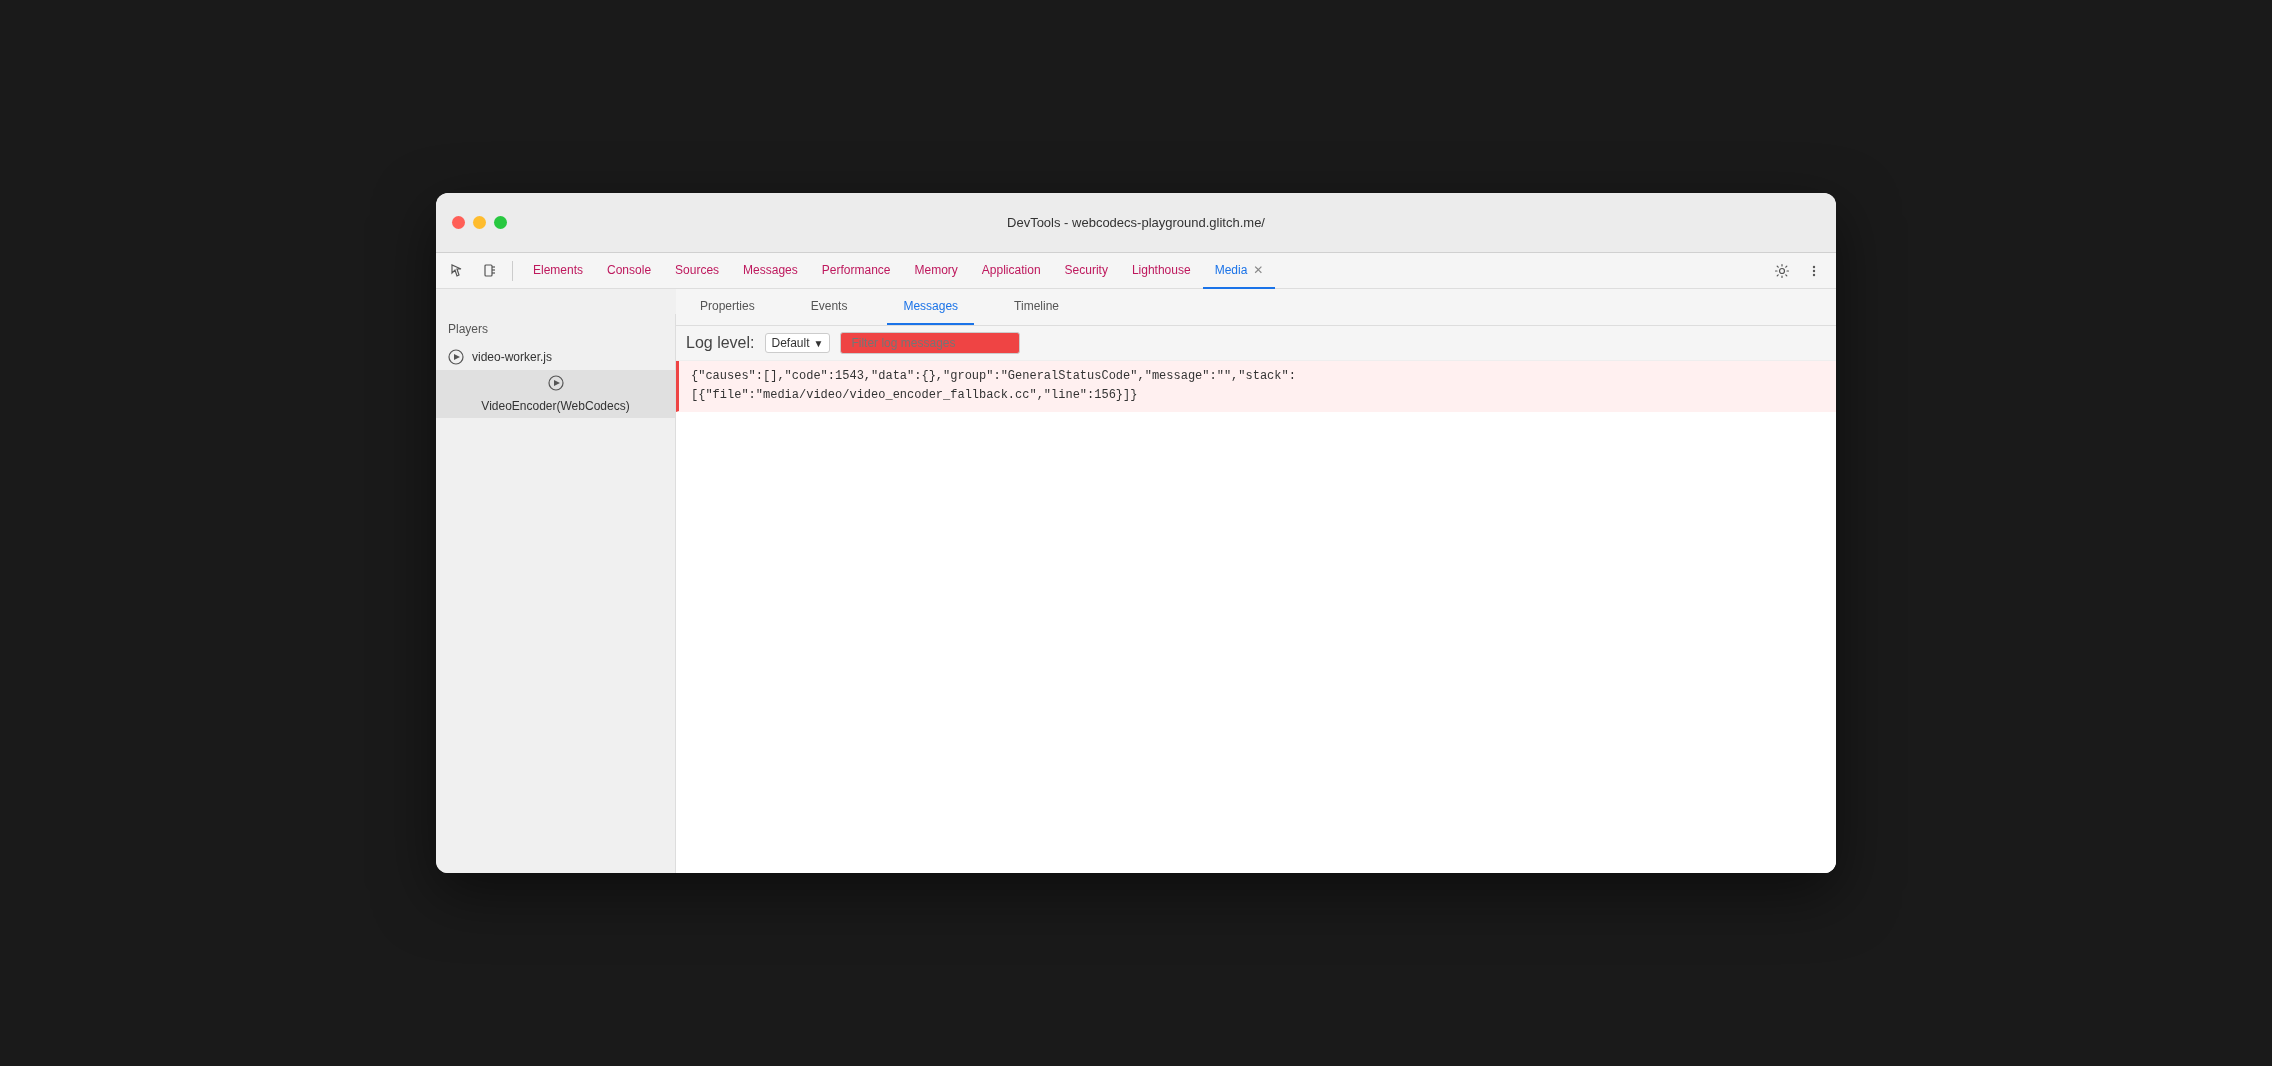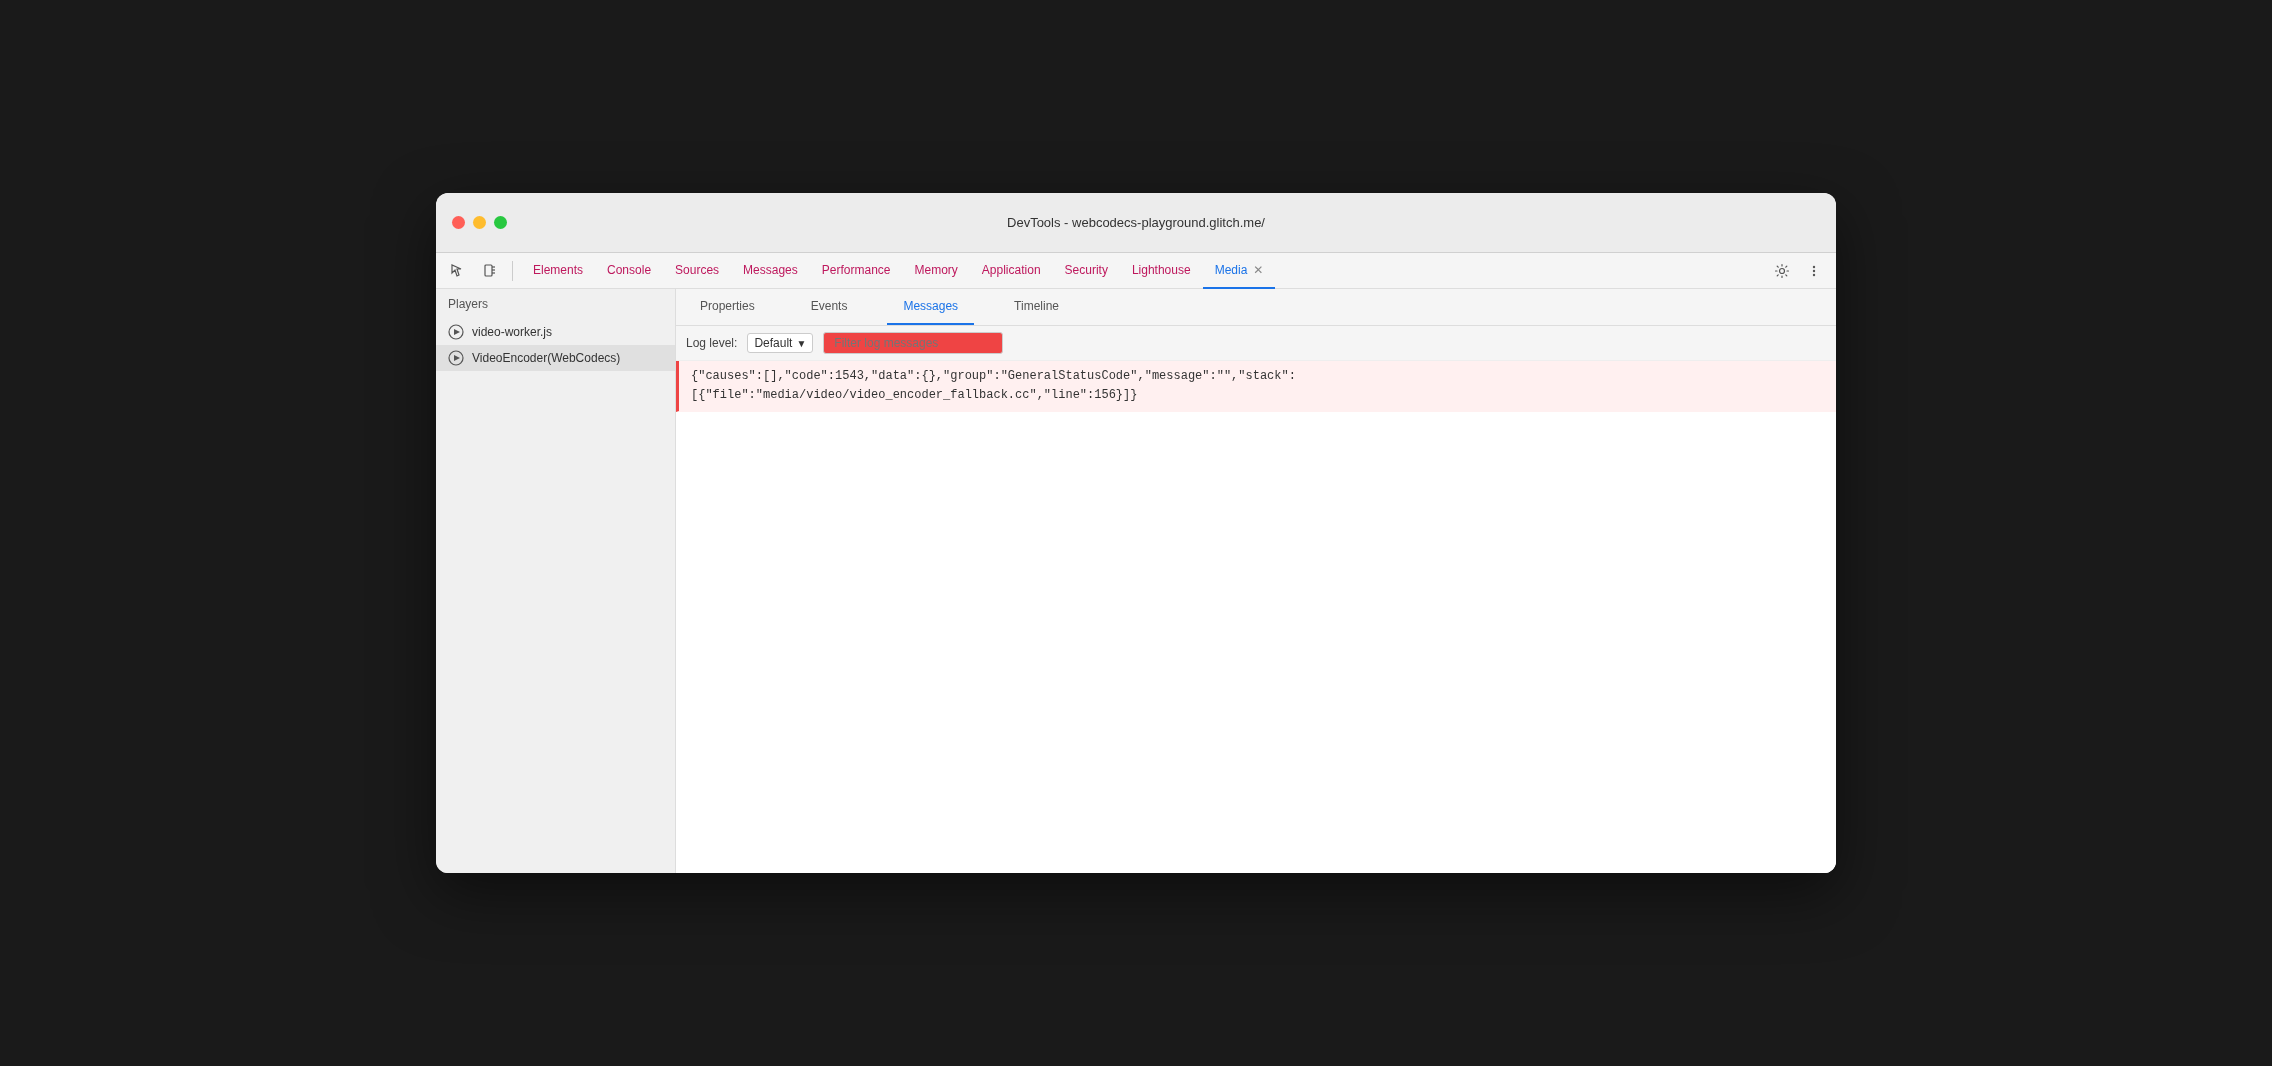--- a/index.html
+++ b/index.html
@@ -144,20 +144,21 @@
     }
 
     
     .sidebar {
       width: 240px;
       background: #f0f0f0;
       border-right: 1px solid #ddd;
       display: flex;
       flex-direction: column;
       flex-shrink: 0;
+      margin-top: 25px;
     }
 
     .sidebar-header {
       padding: 8px 12px;
       font-size: 12px;
       color: #555;
       font-weight: 400;
     }
 
     .player-item {
@@ -165,20 +166,21 @@
       align-items: center;
       padding: 5px 12px;
       cursor: pointer;
       font-size: 12px;
       color: #333;
       gap: 8px;
     }
 
     .player-item.active {
       background: #e0e0e0;
+      flex-direction: column;
     }
 
     .play-icon {
       width: 16px;
       height: 16px;
       display: flex;
       align-items: center;
       justify-content: center;
       flex-shrink: 0;
     }
@@ -230,21 +232,21 @@
       display: flex;
       align-items: center;
       padding: 6px 10px;
       gap: 10px;
       border-bottom: 1px solid #eee;
       background: #f5f5f5;
       flex-shrink: 0;
     }
 
     .log-level-label {
-      font-size: 12px;
+      font-size: 16px;
       color: #444;
     }
 
     .log-level-select {
       font-size: 12px;
       padding: 2px 6px;
       border: 1px solid #ccc;
       border-radius: 3px;
       background: #fff;
       color: #333;

